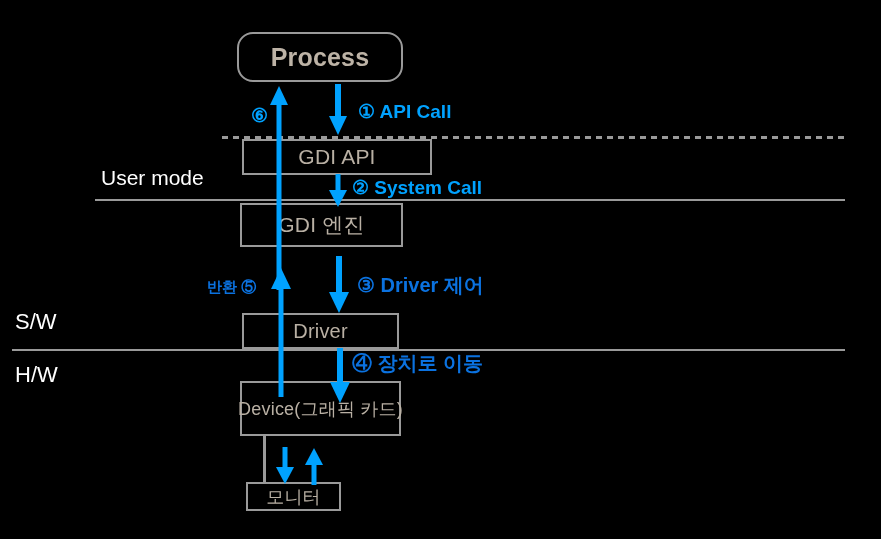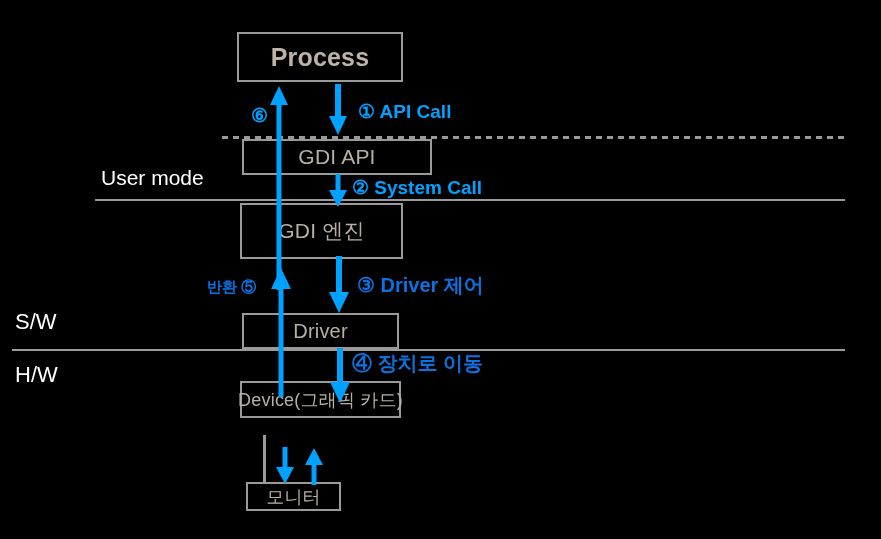--- a/index.html
+++ b/index.html
@@ -26,33 +26,33 @@
     align-items: center;
     justify-content: center;
     color: #b9b0a4;
     z-index: 6;
   }
   .box-label {
     white-space: nowrap;
     letter-spacing: 0.2px;
   }
 
-  .box-process      { left: 237px; top: 32px;  width: 166px; height: 50px; }
+  .box-process      { left: 237px; top: 32px;  width: 166px; height: 50px; border-radius: 16px; }
   .box-process .box-label { font-size: 25px; font-weight: 700; color: #bdb3a6; }
 
   .box-gdiapi       { left: 242px; top: 139px; width: 190px; height: 36px; }
   .box-gdiapi .box-label { font-size: 21px; font-weight: 400; }
 
-  .box-gdiengine    { left: 240px; top: 203px; width: 163px; height: 56px; }
+  .box-gdiengine    { left: 240px; top: 203px; width: 163px; height: 44px; }
   .box-gdiengine .box-label { font-size: 21px; font-weight: 400; }
 
   .box-driver       { left: 242px; top: 313px; width: 157px; height: 36px; }
   .box-driver .box-label { font-size: 20px; font-weight: 400; }
 
-  .box-device       { left: 240px; top: 381px; width: 161px; height: 37px; }
+  .box-device       { left: 240px; top: 381px; width: 161px; height: 55px; }
   .box-device .box-label { font-size: 18px; font-weight: 400; }
 
   .box-monitor      { left: 246px; top: 482px; width: 95px; height: 29px; }
   .box-monitor .box-label { font-size: 18px; font-weight: 400; }
 
   
   .hline {
     position: absolute;
     background: #9a9a9a;
     height: 2px;

